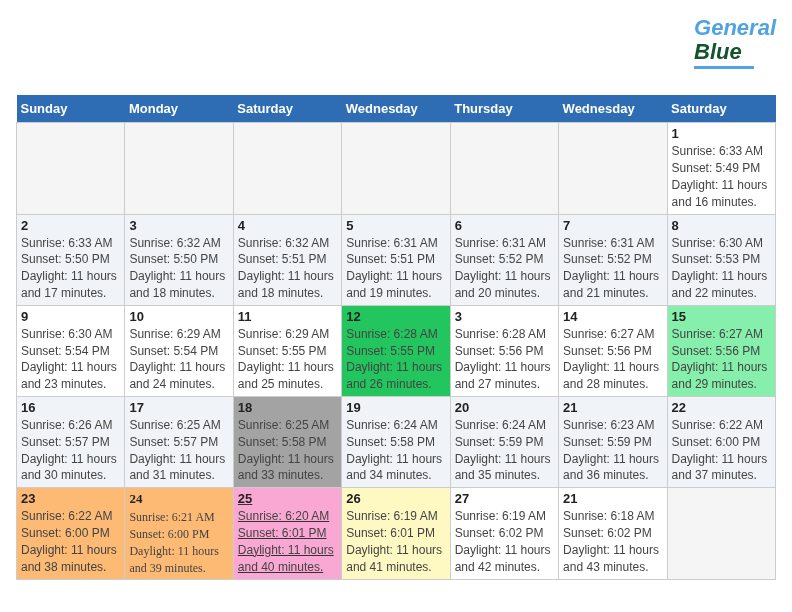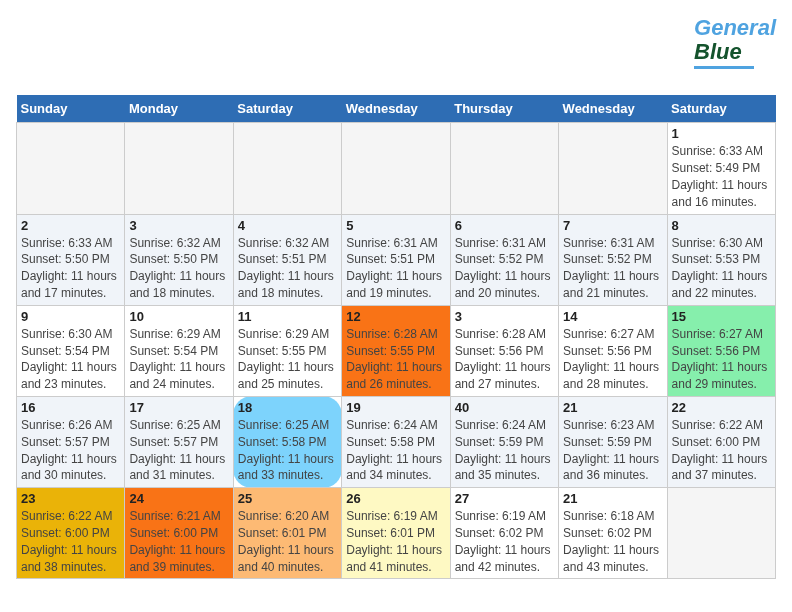--- a/index.html
+++ b/index.html
@@ -203,21 +203,21 @@
 Daylight: 11 hours
 and 24 minutes.</div>
         </td>
         <td style="background: rgb(255, 255, 255);">
           <span class="day-num">11</span>
           <div class="day-info" style="white-space: pre-line;">Sunrise: 6:29 AM
 Sunset: 5:55 PM
 Daylight: 11 hours
 and 25 minutes.</div>
         </td>
-        <td style="background: #f97316;">
+        <td style="background: #22c55e;">
           <span class="day-num">12</span>
           <div class="day-info" style="white-space: pre-line;">Sunrise: 6:28 AM
 Sunset: 5:55 PM
 Daylight: 11 hours
 and 26 minutes.</div>
         </td>
         <td style="background: rgb(255, 255, 255);">
           <span class="day-num">3</span>
           <div class="day-info" style="white-space: pre-line;">Sunrise: 6:28 AM
 Sunset: 5:56 PM
@@ -247,36 +247,36 @@
 Daylight: 11 hours
 and 30 minutes.</div>
         </td>
         <td style="background: rgb(240, 244, 249);">
           <span class="day-num">17</span>
           <div class="day-info" style="white-space: pre-line;">Sunrise: 6:25 AM
 Sunset: 5:57 PM
 Daylight: 11 hours
 and 31 minutes.</div>
         </td>
-        <td style="background: #7dd3fc; border-radius: 19px;">
+        <td style="background: #a3a3a3;">
           <span class="day-num">18</span>
           <div class="day-info" style="white-space: pre-line;">Sunrise: 6:25 AM
 Sunset: 5:58 PM
 Daylight: 11 hours
 and 33 minutes.</div>
         </td>
         <td style="background: rgb(240, 244, 249);">
           <span class="day-num">19</span>
           <div class="day-info" style="white-space: pre-line;">Sunrise: 6:24 AM
 Sunset: 5:58 PM
 Daylight: 11 hours
 and 34 minutes.</div>
         </td>
         <td style="background: rgb(240, 244, 249);">
-          <span class="day-num">40</span>
+          <span class="day-num">20</span>
           <div class="day-info" style="white-space: pre-line;">Sunrise: 6:24 AM
 Sunset: 5:59 PM
 Daylight: 11 hours
 and 35 minutes.</div>
         </td>
         <td style="background: rgb(240, 244, 249);">
           <span class="day-num">21</span>
           <div class="day-info" style="white-space: pre-line;">Sunrise: 6:23 AM
 Sunset: 5:59 PM
 Daylight: 11 hours
@@ -284,35 +284,35 @@
         </td>
         <td style="background: rgb(240, 244, 249);">
           <span class="day-num">22</span>
           <div class="day-info" style="white-space: pre-line;">Sunrise: 6:22 AM
 Sunset: 6:00 PM
 Daylight: 11 hours
 and 37 minutes.</div>
         </td>
       </tr>
       <tr style="background: rgb(255, 255, 255);">
-        <td style="background: #eab308;">
+        <td style="background: #fdba74;">
           <span class="day-num">23</span>
           <div class="day-info" style="white-space: pre-line;">Sunrise: 6:22 AM
 Sunset: 6:00 PM
 Daylight: 11 hours
 and 38 minutes.</div>
         </td>
-        <td style="background: #f97316;">
+        <td style="background: #fdba74; font-family: Liberation Serif, serif;">
           <span class="day-num">24</span>
           <div class="day-info" style="white-space: pre-line;">Sunrise: 6:21 AM
 Sunset: 6:00 PM
 Daylight: 11 hours
 and 39 minutes.</div>
         </td>
-        <td style="background: #fdba74;">
+        <td style="background: #f9a8d4; text-decoration: underline;">
           <span class="day-num">25</span>
           <div class="day-info" style="white-space: pre-line;">Sunrise: 6:20 AM
 Sunset: 6:01 PM
 Daylight: 11 hours
 and 40 minutes.</div>
         </td>
         <td style="background: #fef9c3;">
           <span class="day-num">26</span>
           <div class="day-info" style="white-space: pre-line;">Sunrise: 6:19 AM
 Sunset: 6:01 PM

